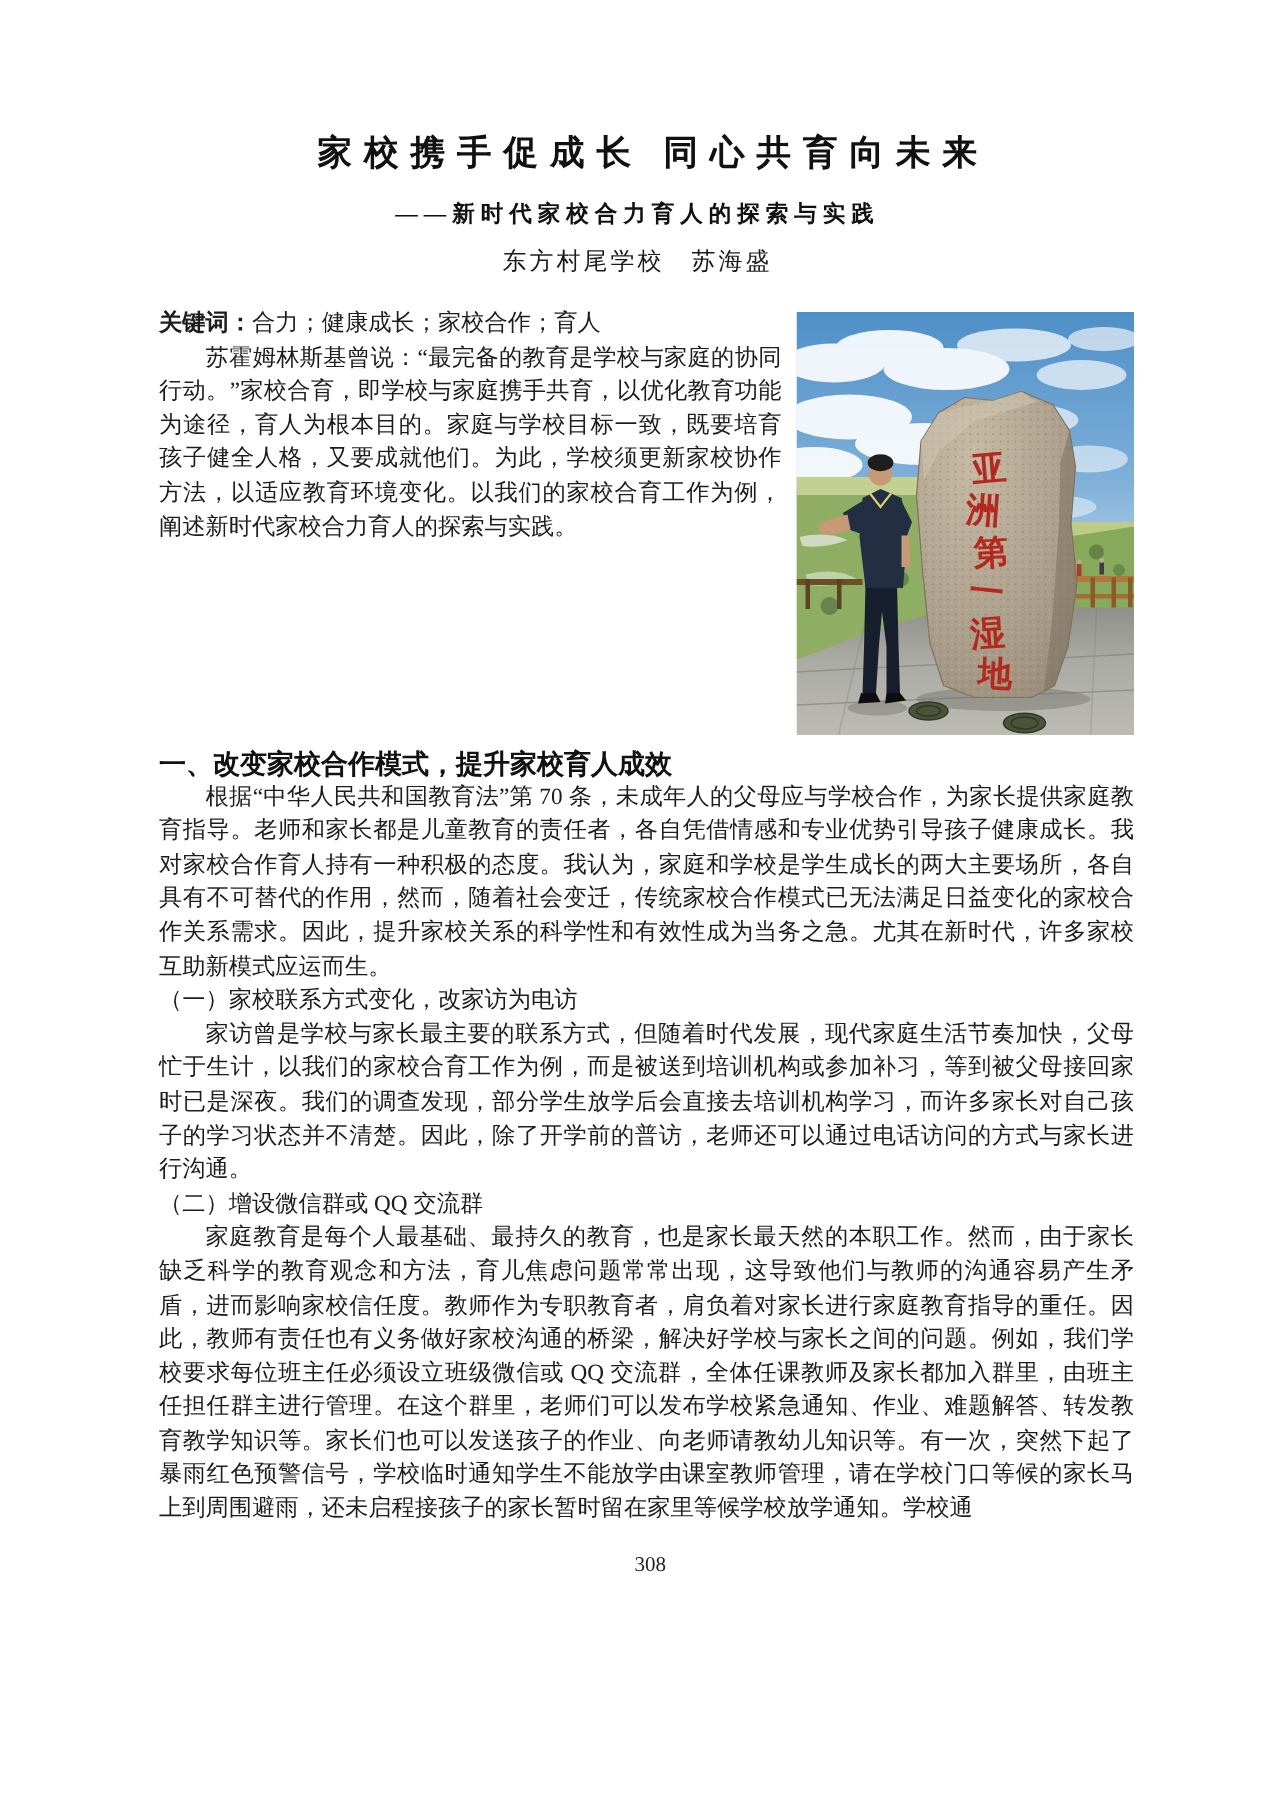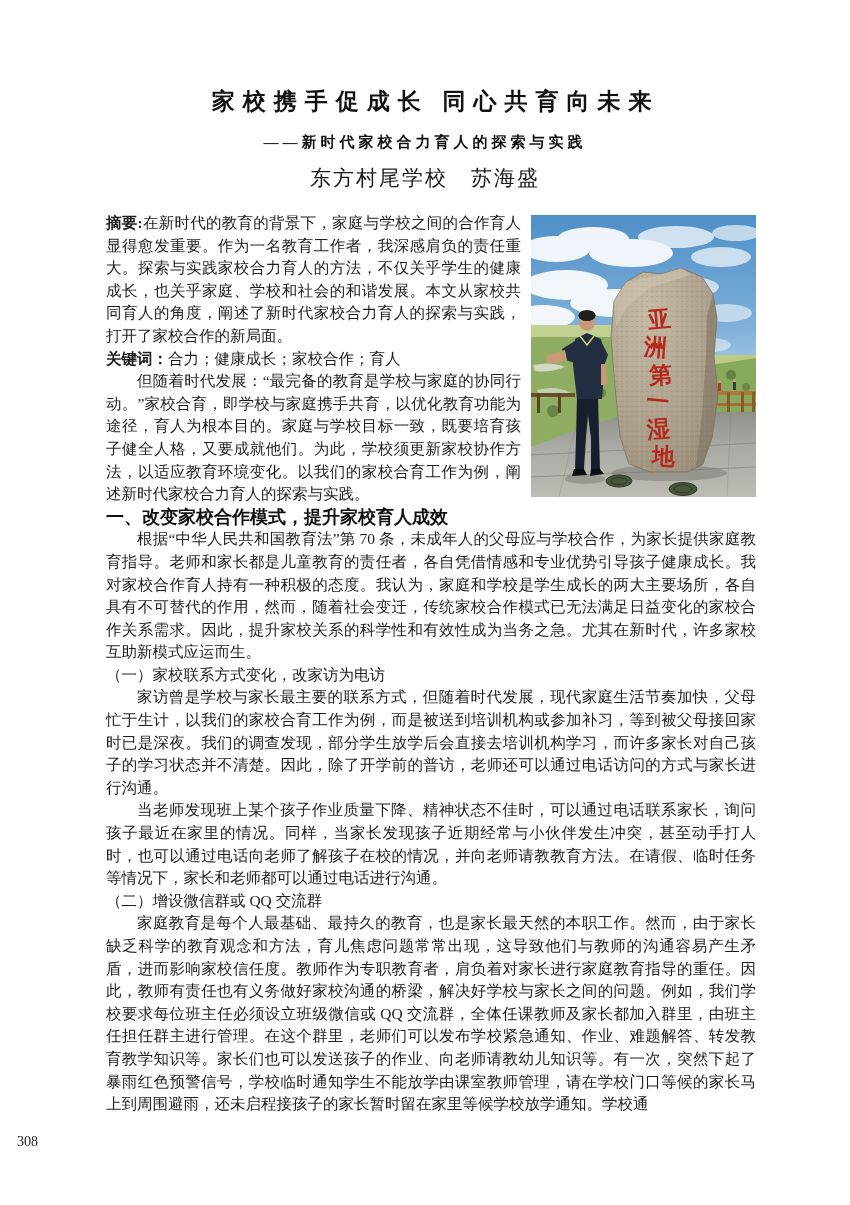--- a/index.html
+++ b/index.html
@@ -20,21 +20,21 @@
     color:#111;
     padding-left:21px;
   }
   .doc-subtitle{
     margin:16px 0 0 0;text-align:center;
     font-size:15px;font-weight:bold;letter-spacing:4px;
     color:#111;
   }
   .doc-author{
     margin:12px 0 0 0;text-align:center;
-    font-size:21px;letter-spacing:2px;color:#1a1a1a;
+    font-size:16px;letter-spacing:2px;color:#1a1a1a;
   }
   .content{
     width:650px;
     margin:20px 0 0 106px;
     font-size:15.5px;line-height:22.6px;
     text-align:justify;
     color:#1d1d1d;
   }
   .content p{margin:0;}
   .content .indent{text-indent:2em;}
@@ -47,21 +47,21 @@
   .lbl{font-weight:bold;}
   .photo-wrap{
     float:right;
     width:225px;height:282px;
     margin:3px 0 8px 10px;
     line-height:0;
   }
   .page-number{
     clear:both;
     margin-top:18px;
-    text-align:left;
+    text-align:center;
     font-size:14px;color:#222;margin-left:17px;
   }
 </style>
 </head>
 <body>
 
 <div class="page">
 
   <h1 class="doc-title">家校携手促成长 同心共育向未来</h1>
   <h2 class="doc-subtitle">——新时代家校合力育人的探索与实践</h2>
@@ -192,35 +192,33 @@
 
         <g>
           <ellipse cx="88" cy="266" rx="13" ry="6" fill="#49543a" stroke="#303a26" stroke-width="1"></ellipse>
           <ellipse cx="88" cy="266" rx="8" ry="3.5" fill="none" stroke="#2c351f" stroke-width="1" opacity="0.8"></ellipse>
           <ellipse cx="152" cy="274" rx="14" ry="6.5" fill="#49543a" stroke="#303a26" stroke-width="1"></ellipse>
           <ellipse cx="152" cy="274" rx="9" ry="4" fill="none" stroke="#2c351f" stroke-width="1" opacity="0.8"></ellipse>
         </g>
       </svg>
     </div>
 
-    <p class="abstract"><span class="lbl">摘要:</span><span>在新时代的教育的背景下，家庭与学校之间的合作育人显得愈发重要。作为一名教育工作者，我深感肩负的责任重大。探索与实践家校合力育人的方法，不仅关乎学生的健康成长，也关乎家庭、学校和社会的和谐发展。本文从家校共同育人的角度，阐述了新时代家校合力育人的探索与实践，打开了家校合作的新局面。</span></p>
 
     <p class="keywords"><span class="lbl">关键词：</span><span>合力；健康成长；家校合作；育人</span></p>
 
-    <p class="indent">但随着时代发展：“最完备的教育是学校与家庭的协同行动。”家校合育，即学校与家庭携手共育，以优化教育功能为途径，育人为根本目的。家庭与学校目标一致，既要培育孩子健全人格，又要成就他们。为此，学校须更新家校协作方法，以适应教育环境变化。以我们的家校合育工作为例，阐述新时代家校合力育人的探索与实践。</p>
+    <p class="indent">苏霍姆林斯基曾说：“最完备的教育是学校与家庭的协同行动。”家校合育，即学校与家庭携手共育，以优化教育功能为途径，育人为根本目的。家庭与学校目标一致，既要培育孩子健全人格，又要成就他们。为此，学校须更新家校协作方法，以适应教育环境变化。以我们的家校合育工作为例，阐述新时代家校合力育人的探索与实践。</p>
 
     <h3 class="sec-heading">一、改变家校合作模式，提升家校育人成效</h3>
 
     <p class="indent">根据“中华人民共和国教育法”第 70 条，未成年人的父母应与学校合作，为家长提供家庭教育指导。老师和家长都是儿童教育的责任者，各自凭借情感和专业优势引导孩子健康成长。我对家校合作育人持有一种积极的态度。我认为，家庭和学校是学生成长的两大主要场所，各自具有不可替代的作用，然而，随着社会变迁，传统家校合作模式已无法满足日益变化的家校合作关系需求。因此，提升家校关系的科学性和有效性成为当务之急。尤其在新时代，许多家校互助新模式应运而生。</p>
 
     <div class="sub-heading">（一）家校联系方式变化，改家访为电访</div>
 
     <p class="indent">家访曾是学校与家长最主要的联系方式，但随着时代发展，现代家庭生活节奏加快，父母忙于生计，以我们的家校合育工作为例，而是被送到培训机构或参加补习，等到被父母接回家时已是深夜。我们的调查发现，部分学生放学后会直接去培训机构学习，而许多家长对自己孩子的学习状态并不清楚。因此，除了开学前的普访，老师还可以通过电话访问的方式与家长进行沟通。</p>
 
-    <p class="indent">当老师发现班上某个孩子作业质量下降、精神状态不佳时，可以通过电话联系家长，询问孩子最近在家里的情况。同样，当家长发现孩子近期经常与小伙伴发生冲突，甚至动手打人时，也可以通过电话向老师了解孩子在校的情况，并向老师请教教育方法。在请假、临时任务等情况下，家长和老师都可以通过电话进行沟通。</p>
 
     <div class="sub-heading">（二）增设微信群或 QQ 交流群</div>
 
     <p class="indent">家庭教育是每个人最基础、最持久的教育，也是家长最天然的本职工作。然而，由于家长缺乏科学的教育观念和方法，育儿焦虑问题常常出现，这导致他们与教师的沟通容易产生矛盾，进而影响家校信任度。教师作为专职教育者，肩负着对家长进行家庭教育指导的重任。因此，教师有责任也有义务做好家校沟通的桥梁，解决好学校与家长之间的问题。例如，我们学校要求每位班主任必须设立班级微信或 QQ 交流群，全体任课教师及家长都加入群里，由班主任担任群主进行管理。在这个群里，老师们可以发布学校紧急通知、作业、难题解答、转发教育教学知识等。家长们也可以发送孩子的作业、向老师请教幼儿知识等。有一次，突然下起了暴雨红色预警信号，学校临时通知学生不能放学由课室教师管理，请在学校门口等候的家长马上到周围避雨，还未启程接孩子的家长暂时留在家里等候学校放学通知。学校通</p>
 
   </div>
 
   <div class="page-number">308</div>
 
 </div>

